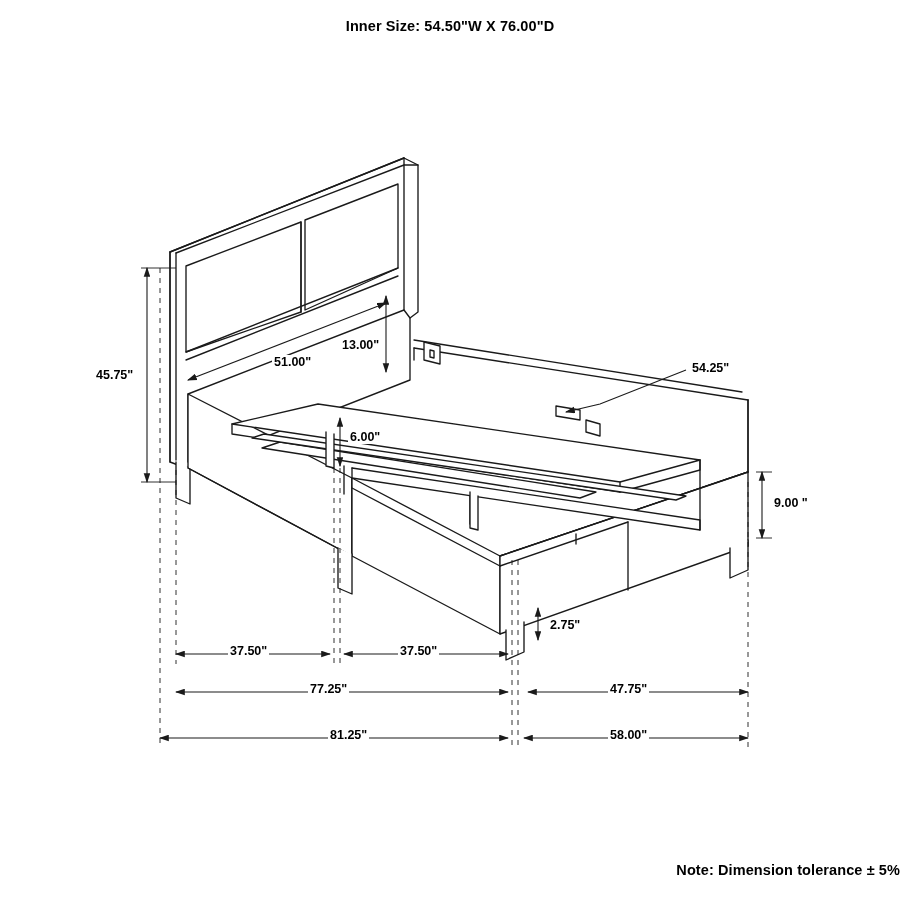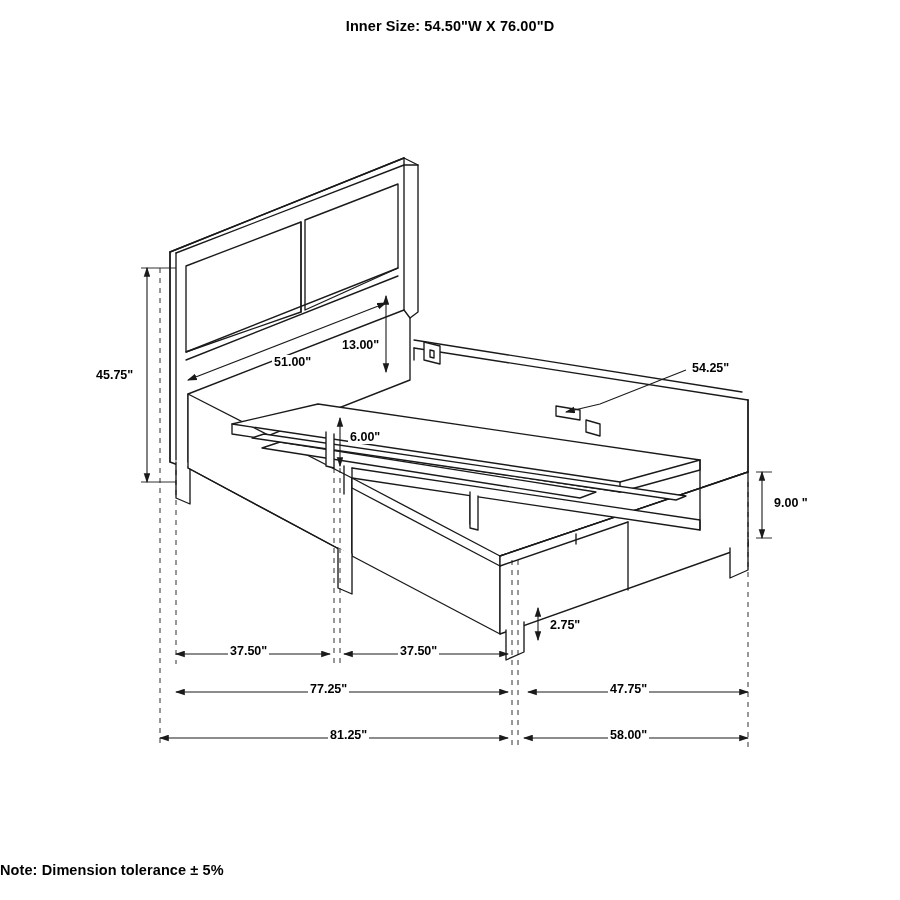--- a/index.html
+++ b/index.html
@@ -28,21 +28,21 @@
     text-align: center;
     font-size: 14.5px;
     font-weight: bold;
     letter-spacing: 0.1px;
   }
   .note {
     position: absolute;
     top: 862px;
     left: 0;
     width: 900px;
-    text-align: left;
+    text-align: right;
     font-size: 14.5px;
     font-weight: bold;
     letter-spacing: 0.1px;
   }
   svg.drawing {
     position: absolute;
     top: 0;
     left: 0;
     width: 900px;
     height: 900px;

